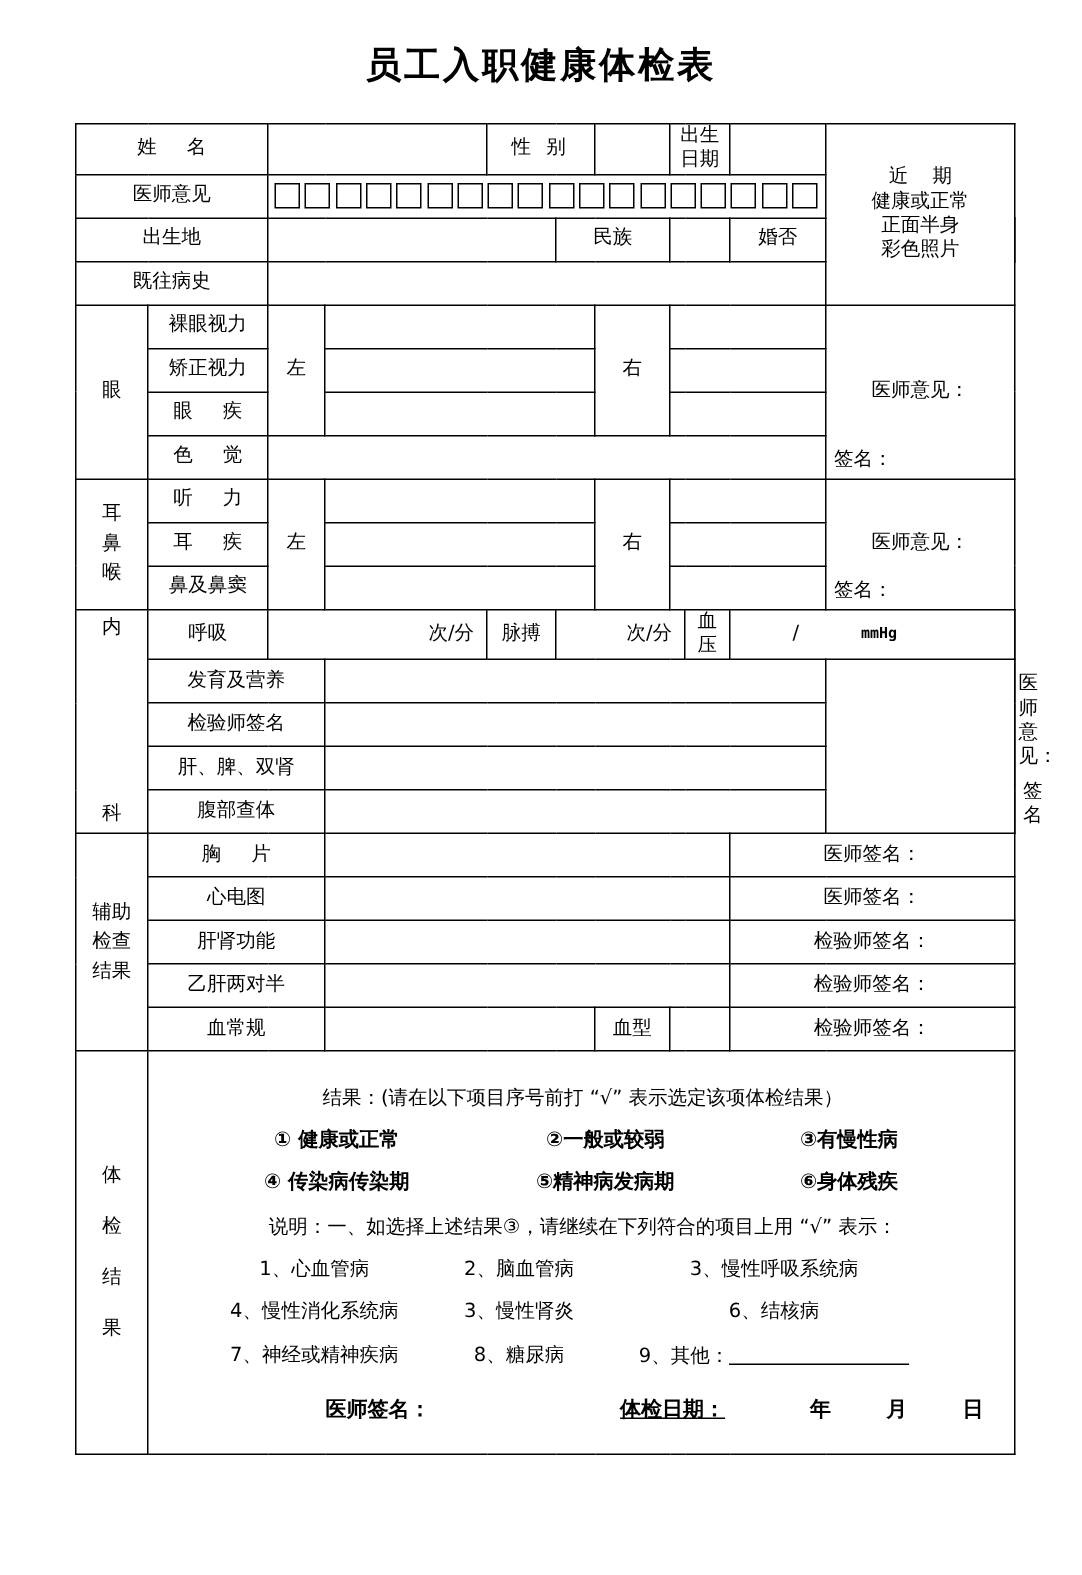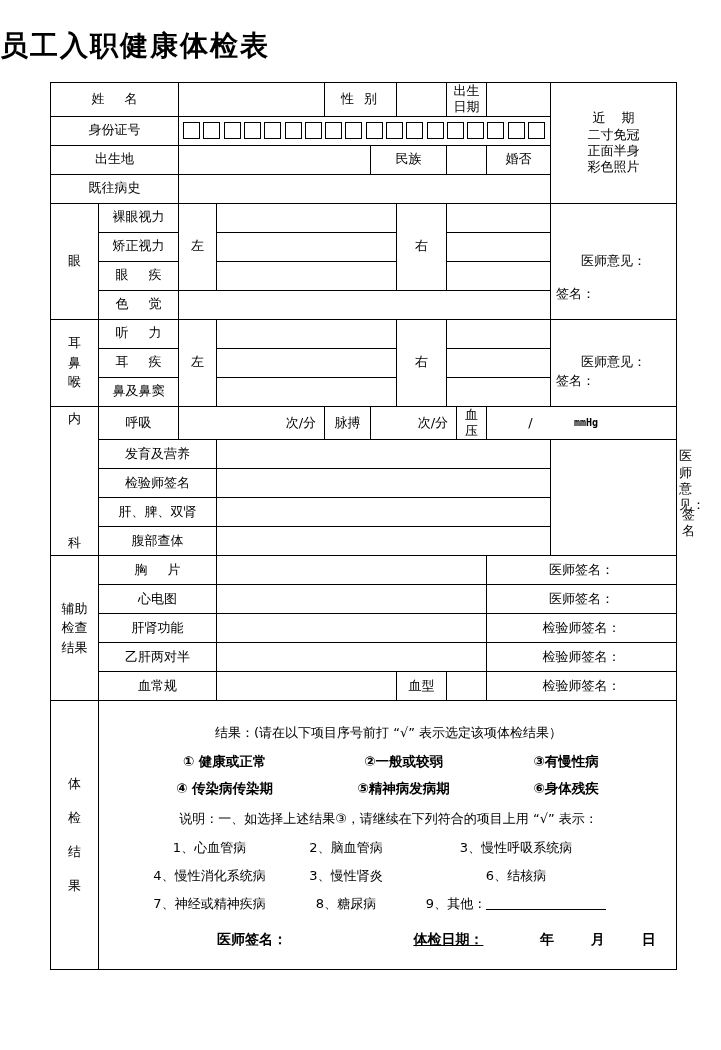--- a/index.html
+++ b/index.html
@@ -7,22 +7,22 @@
     width:721px;height:1050px;
     background:#ffffff;
     font-family:"DejaVu Sans","Liberation Sans",sans-serif;
     color:#000;
     overflow:hidden;
   }
   .page{position:relative;width:721px;height:1050px;}
 
   .title{
     position:absolute;top:27px;left:0;width:721px;
-    text-align:left;
-    font-size:28px;font-weight:bold;
+    text-align:center;
+    font-size:24px;font-weight:bold;
     letter-spacing:2px;
     font-family:"DejaVu Serif","Liberation Serif",serif;
   }
 
   table.form{
     position:absolute;
     left:50px;top:82px;
     width:626px;
     border-collapse:collapse;
     table-layout:fixed;
@@ -52,21 +52,21 @@
   }
   .photo-cell{font-size:13px;line-height:1.55;margin-top:26px;}
   .photo-cell .l1{letter-spacing:6px;text-indent:6px;}
   .opinion{
     text-align:left;
     vertical-align:top;
     position:relative;
     padding:4px 5px 4px 5px;
   }
   .opinion .top{display:block;}
-  .opinion .sig{position:absolute;left:5px;bottom:16px;}
+  .opinion .sig{position:absolute;left:5px;bottom:3px;}
   .left-txt{text-align:left;padding-left:6px;}
   .idboxes{
     display:flex;align-items:center;justify-content:flex-start;
     gap:3.3px;height:100%;padding-left:4px;
   }
   .idbox{
     width:17px;height:17px;
     border:1px solid #000;
     box-sizing:border-box;
     flex:0 0 auto;
@@ -129,28 +129,28 @@
     <tbody>
         <tr>
       <td colspan="2" class="lbl-sp">姓  名</td>
       <td colspan="2"></td>
       <td colspan="2" class="lbl">性 别</td>
       <td></td>
       <td colspan="2">出生日期</td>
       <td></td>
       <td rowspan="4" class="photo-cell">
         <div class="l1">近  期</div>
-        <div>二寸免冠</div>
+        <div>健康或正常</div>
         <div>正面半身</div>
         <div>彩色照片</div>
       </td>
     </tr>
 
     <tr>
-      <td colspan="2">身份证号</td>
+      <td colspan="2">医师意见</td>
       <td colspan="8" style="padding:0">
         <div class="idboxes" id="id-box-host">
               <span class="idbox"></span>
               <span class="idbox"></span>
               <span class="idbox"></span>
               <span class="idbox"></span>
               <span class="idbox"></span>
               <span class="idbox"></span>
               <span class="idbox"></span>
               <span class="idbox"></span>

